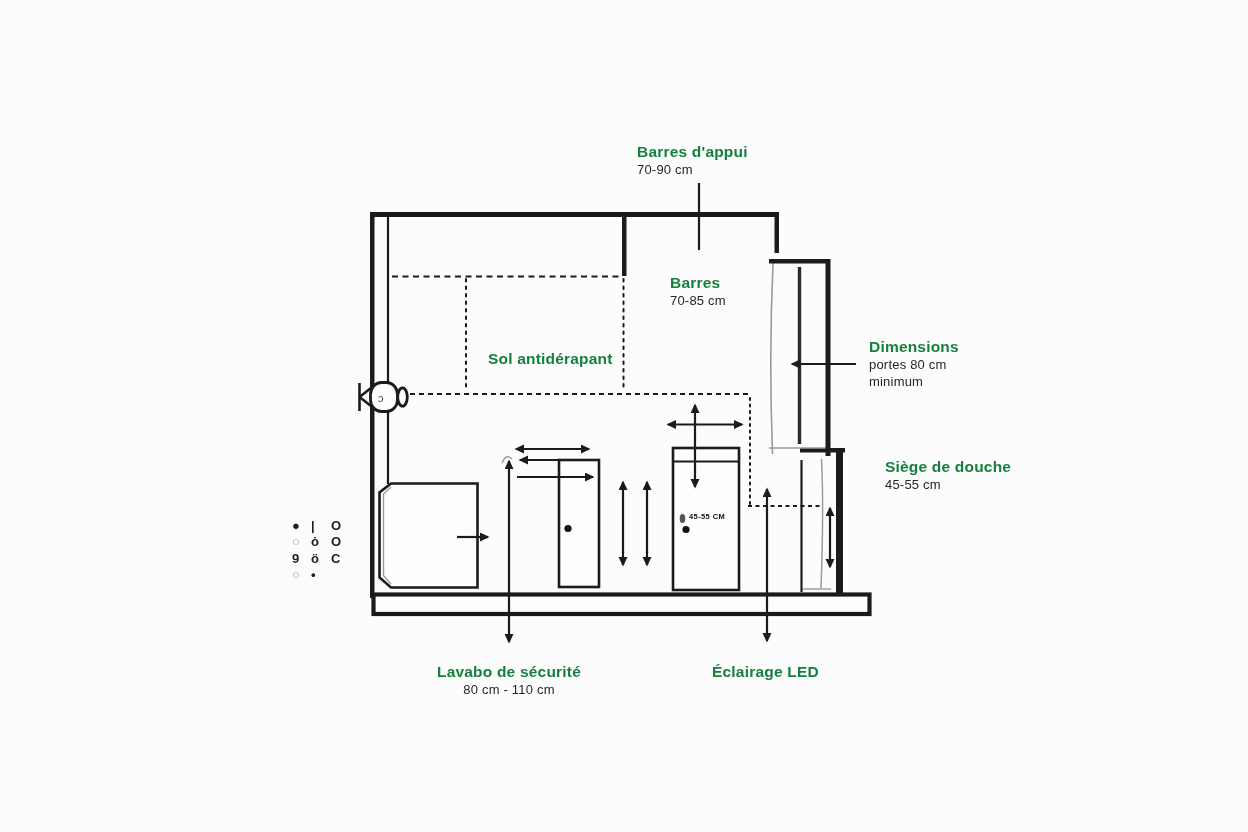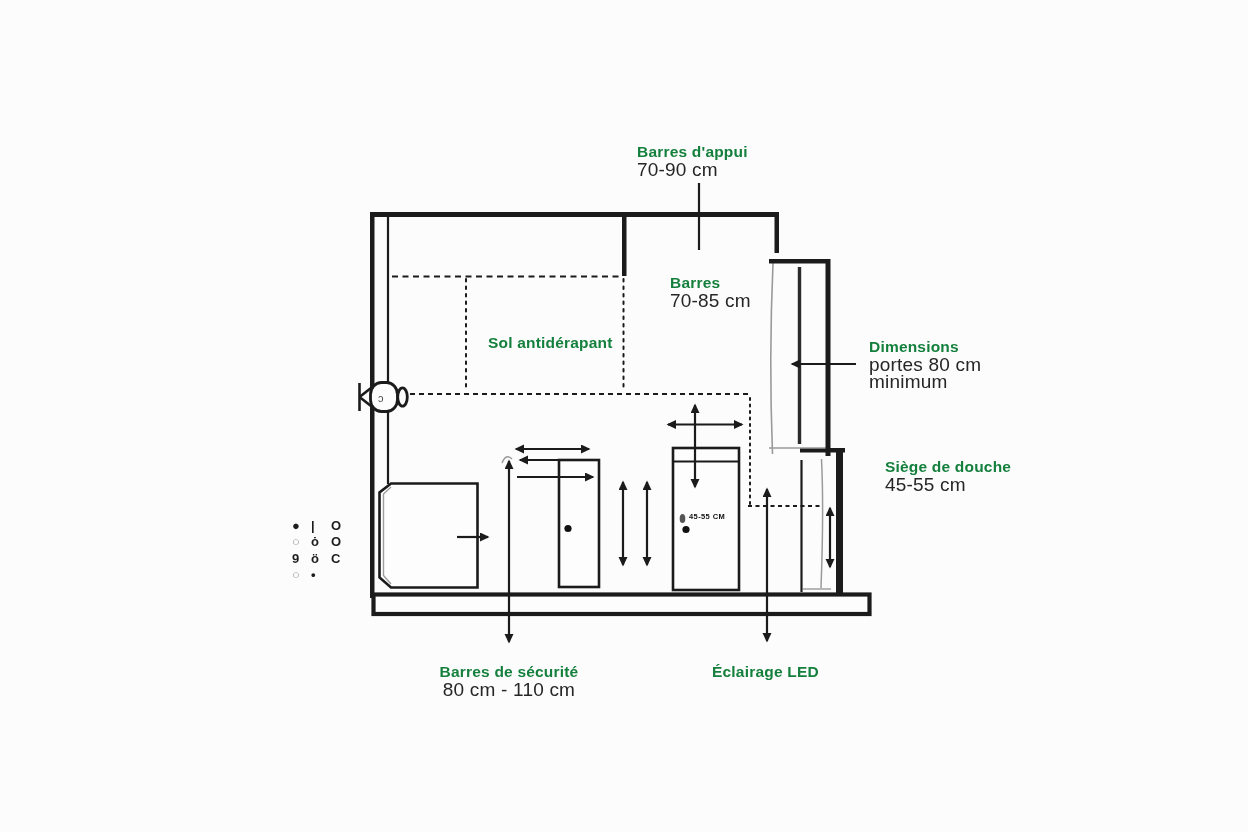--- a/index.html
+++ b/index.html
@@ -5,21 +5,21 @@
   html,body{margin:0;padding:0;background:#e8e8e8;}
   .canvas{
     position:relative;width:1248px;height:832px;overflow:hidden;
     background:#fcfcfc;
     font-family:"Liberation Sans","DejaVu Sans",sans-serif;
     color:#1b1b1b;
   }
   svg.plan{position:absolute;left:0;top:0;}
   .lbl{position:absolute;line-height:18px;white-space:nowrap;}
   .lbl-title{font-weight:700;font-size:15.5px;color:#15803d;letter-spacing:.2px;}
-  .lbl-value{font-weight:400;font-size:19px;color:#262626;letter-spacing:.2px;}
+  .lbl-value{font-weight:400;font-size:13px;color:#262626;letter-spacing:.2px;}
   .centered{text-align:center;}
   .seat-note{
     position:absolute;left:689px;top:512px;font-size:7.5px;font-weight:700;
     letter-spacing:.4px;color:#111;
   }
   .legend{
     position:absolute;left:292px;top:517px;width:62px;
     display:grid;grid-template-columns:19px 20px 21px;grid-auto-rows:16.5px;
     font-size:13px;font-weight:700;color:#1d1d1d;
   }
@@ -131,24 +131,24 @@
     <div class="lbl-title">Dimensions</div>
     <div class="lbl-value">portes 80 cm</div>
     <div class="lbl-value">minimum</div>
   </div>
 
   <div class="lbl" style="left:885px;top:458px;">
     <div class="lbl-title">Siège de douche</div>
     <div class="lbl-value">45-55 cm</div>
   </div>
 
-  <div class="lbl lbl-title" style="left:488px;top:334px;">Sol antidérapant</div>
+  <div class="lbl lbl-title" style="left:488px;top:350px;">Sol antidérapant</div>
 
   <div class="lbl centered" style="left:428px;top:663px;width:162px;">
-    <div class="lbl-title">Barres de sécurité</div>
+    <div class="lbl-title">Lavabo de sécurité</div>
     <div class="lbl-value">80 cm - 110 cm</div>
   </div>
 
   <div class="lbl lbl-title" style="left:712px;top:663px;">Éclairage LED</div>
 
   <div class="seat-note">45-55 CM</div>
 
   <div class="legend">
     <span>●</span>
     <span>|</span>

